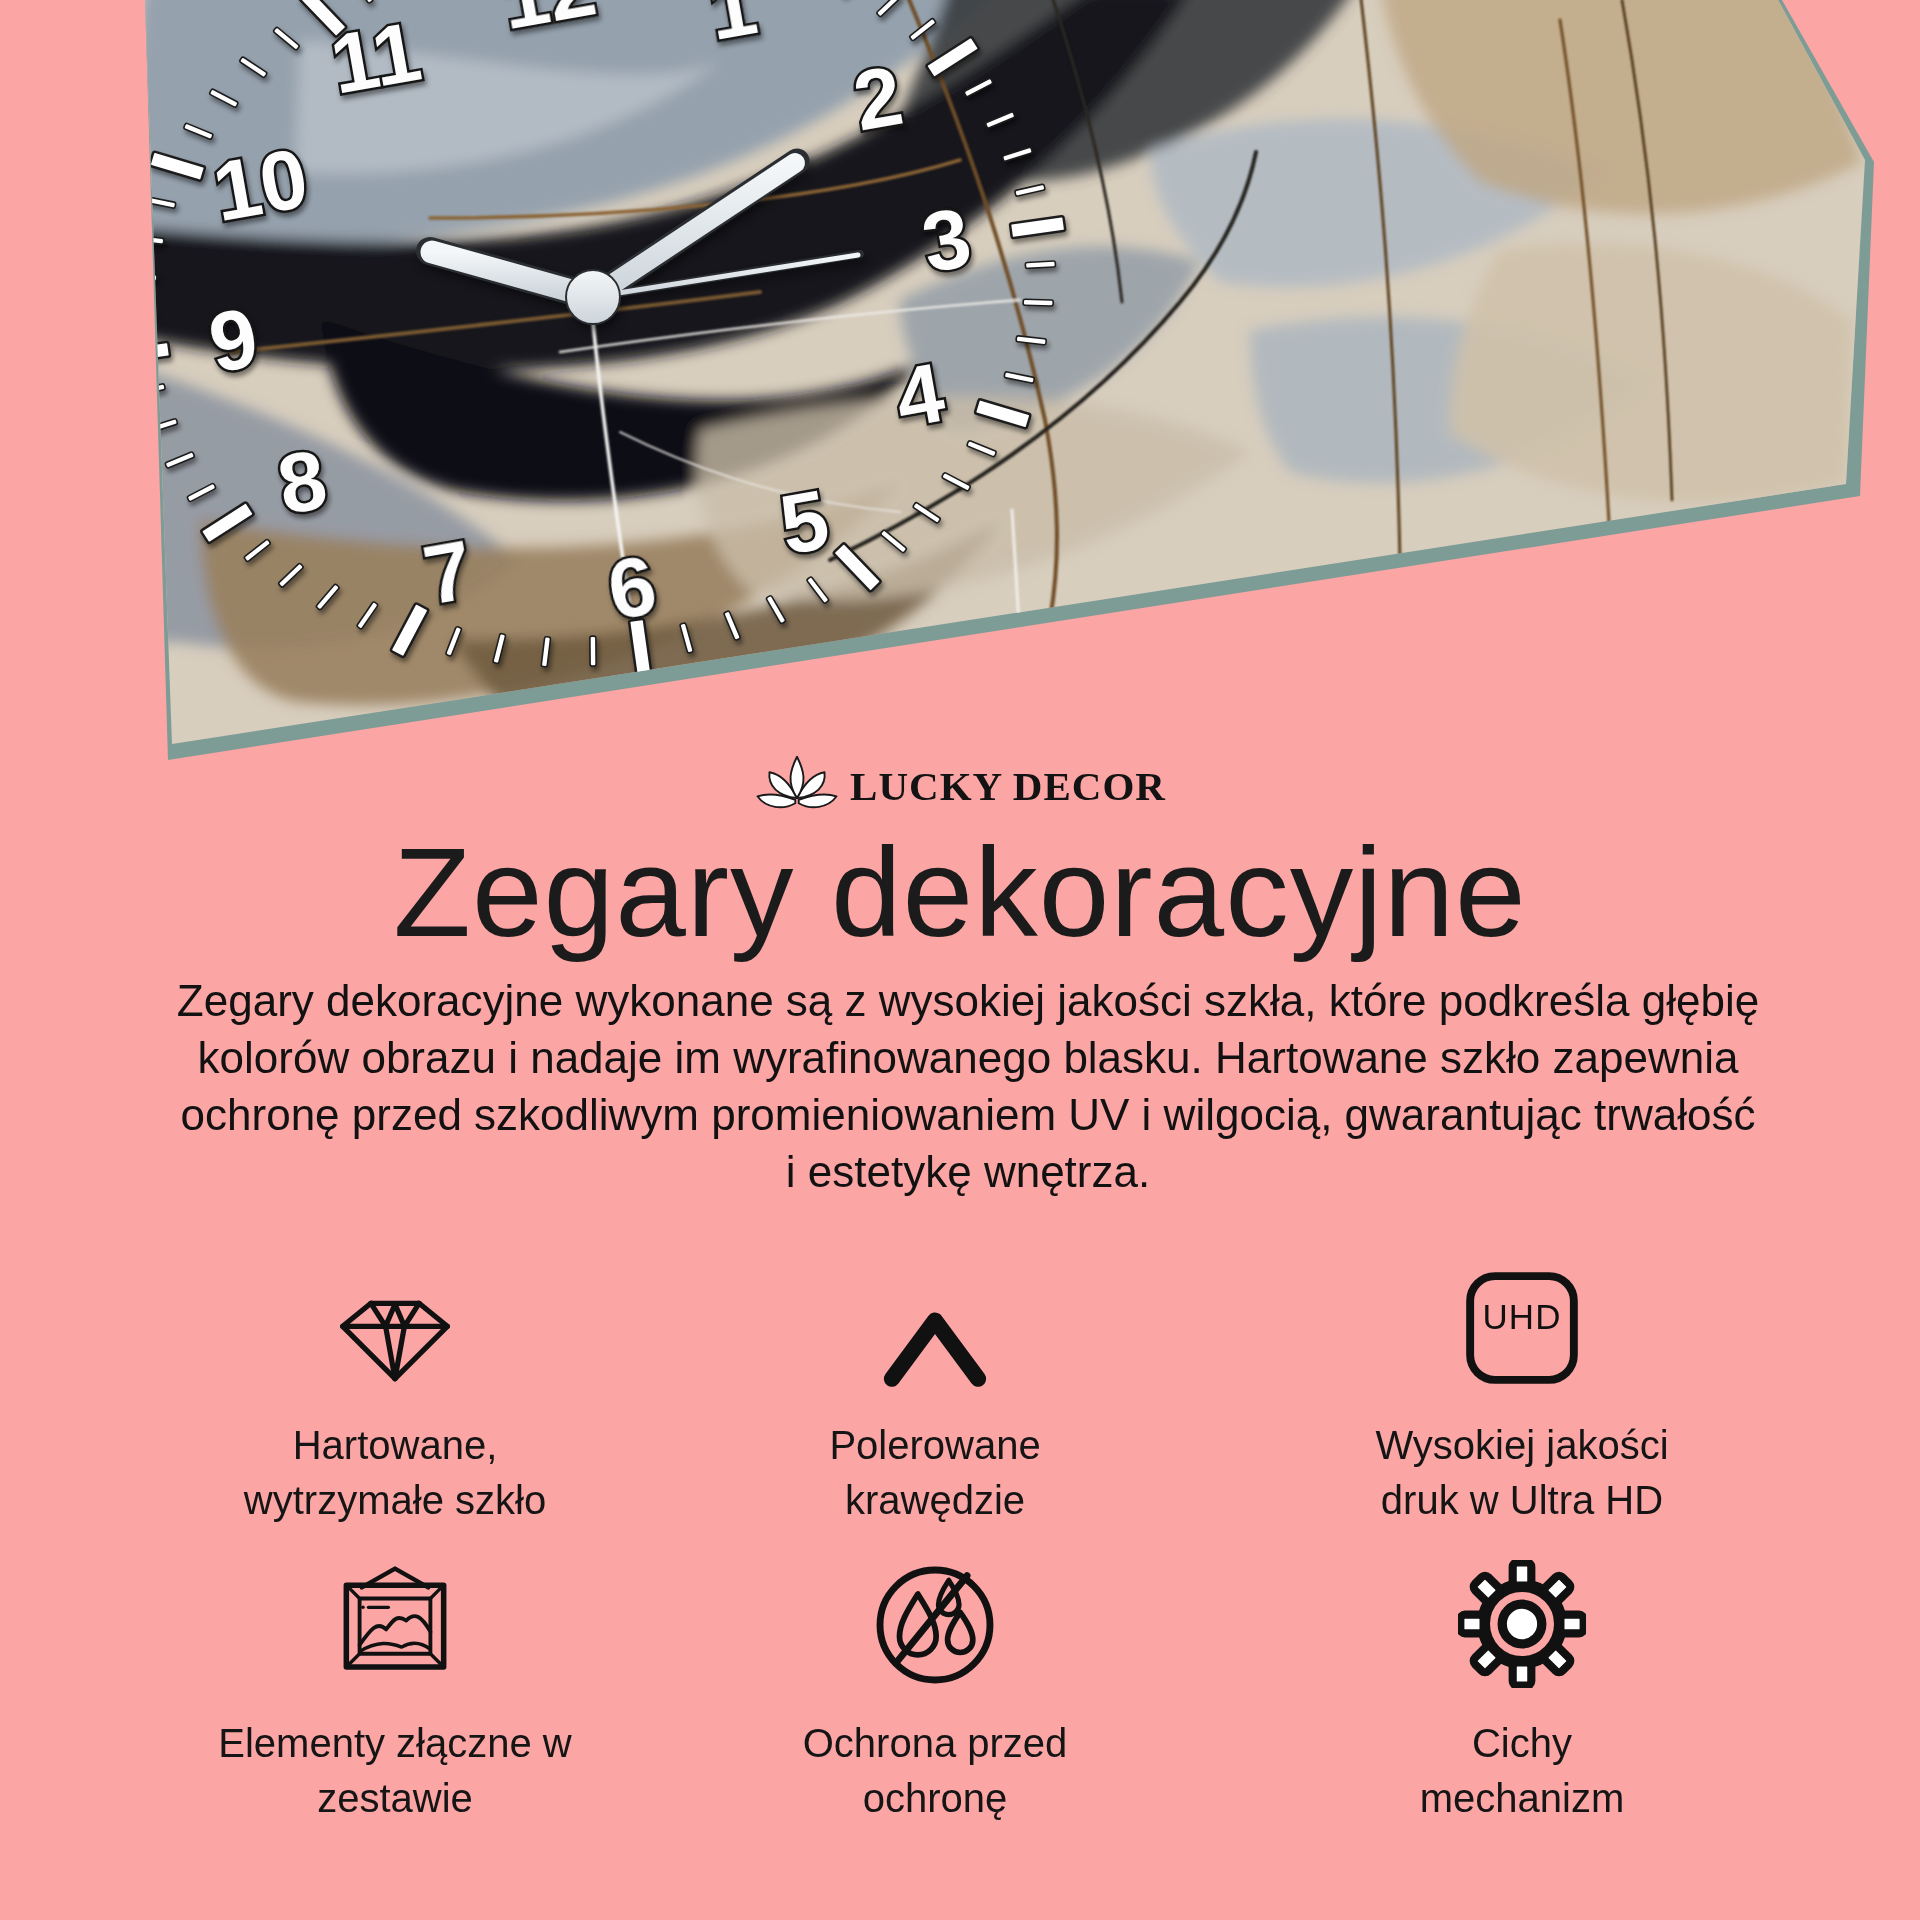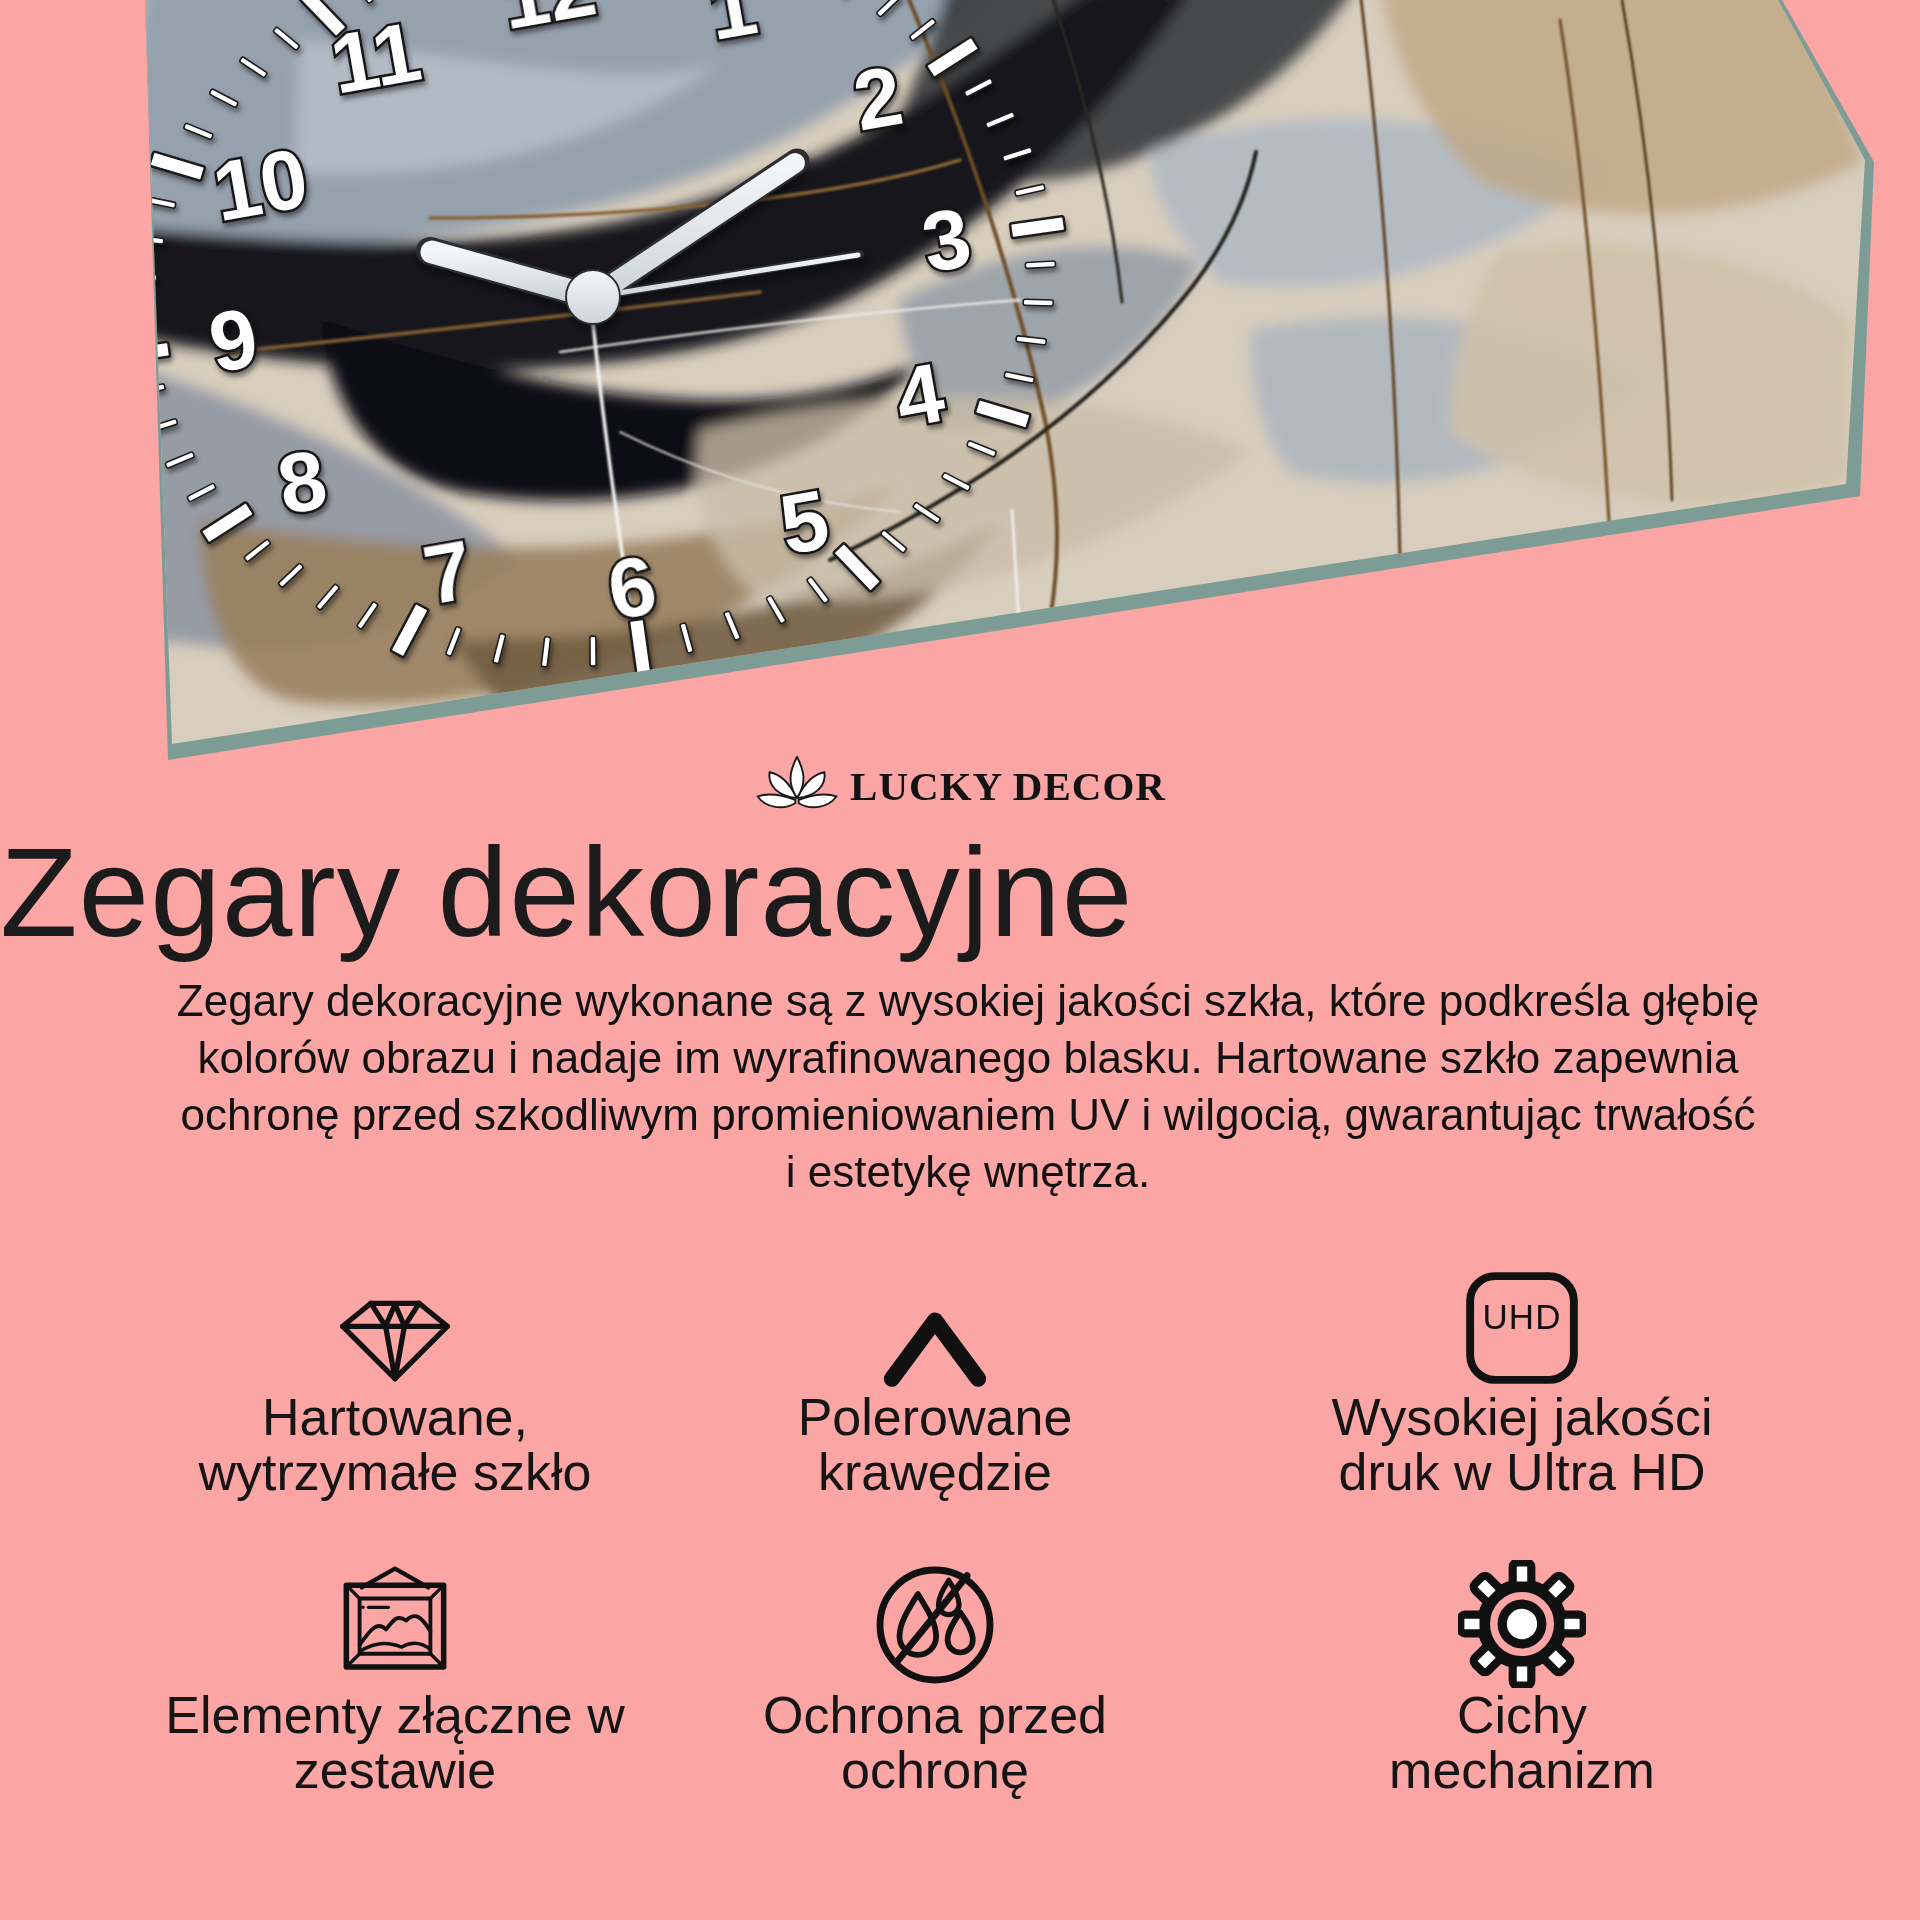--- a/index.html
+++ b/index.html
@@ -15,31 +15,31 @@
              fill:#fdfdfd;stroke:#151515;stroke-width:5px;paint-order:stroke;
              text-anchor:middle;dominant-baseline:central;}
 
   
   .logo-row{position:absolute;top:740px;left:0;width:1920px;height:92px;
             display:flex;align-items:center;justify-content:center;gap:10px;}
   .brand-name{font-family:"Liberation Serif",serif;font-weight:700;font-size:41px;
               letter-spacing:1px;color:#131313;}
 
   
-  .page-title{position:absolute;top:824px;left:0;width:1920px;text-align:left;
+  .page-title{position:absolute;top:824px;left:0;width:1920px;text-align:center;
               font-size:127px;font-weight:200;letter-spacing:1px;line-height:1.08;color:#1b1b1b;}
 
   
   .descr{position:absolute;top:972px;left:8px;width:1920px;text-align:center;}
   .descr-line{font-size:44px;line-height:57px;white-space:nowrap;color:#121212;}
 
   
   .feature{position:absolute;width:620px;text-align:center;}
   .feature .icon-box{height:132px;display:flex;align-items:flex-end;justify-content:center;}
-  .feature .labels{font-size:52px;line-height:55px;color:#151515;}
+  .feature .labels{margin-top:28px;font-size:40px;line-height:55px;color:#151515;}
   .f-r1{top:1258px;}
   .f-r2{top:1556px;}
   .f-c1{left:85px;}
   .f-c2{left:625px;}
   .f-c3{left:1212px;}
   .icon-stroke{stroke:#111;fill:none;}
   .uhd-text{font-family:"Liberation Sans",sans-serif;font-size:31px;font-weight:500;
             fill:#111;text-anchor:middle;letter-spacing:1px;}
 </style>
 </head>

